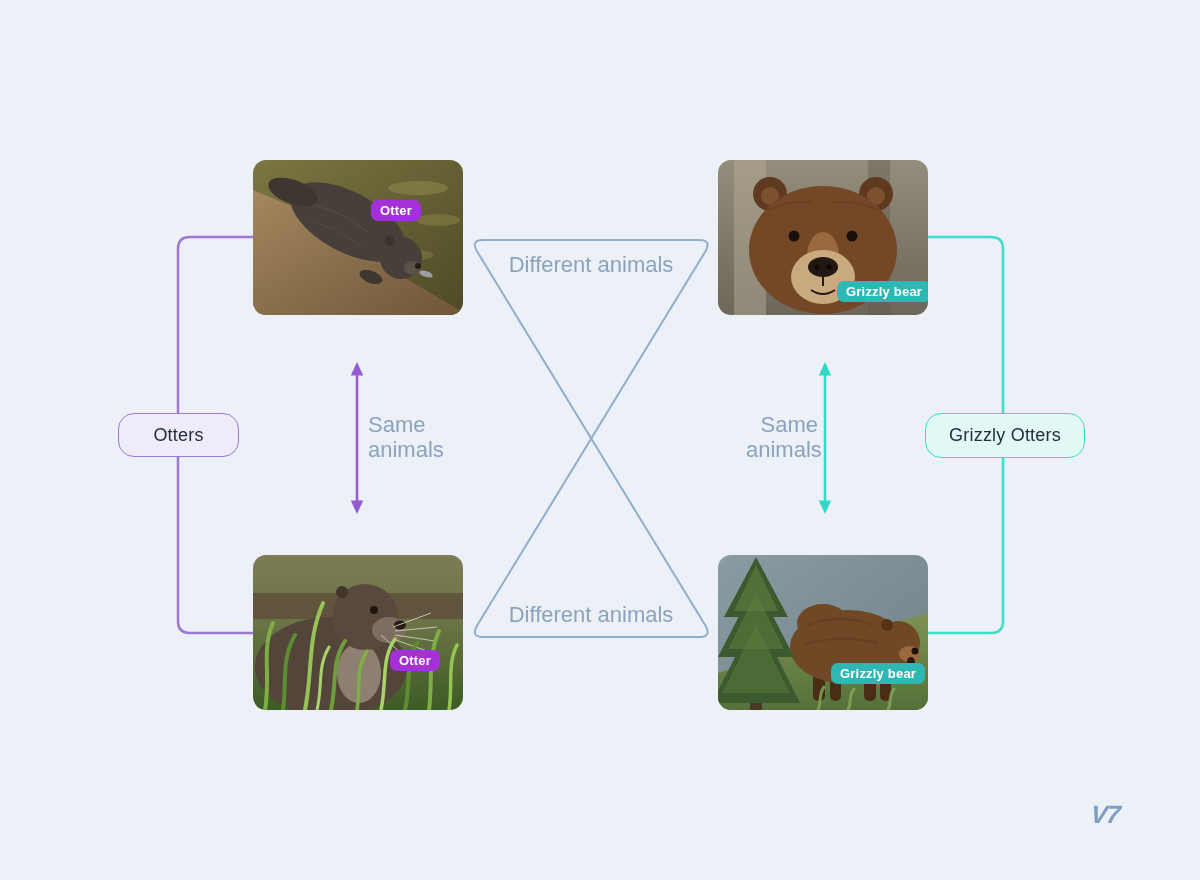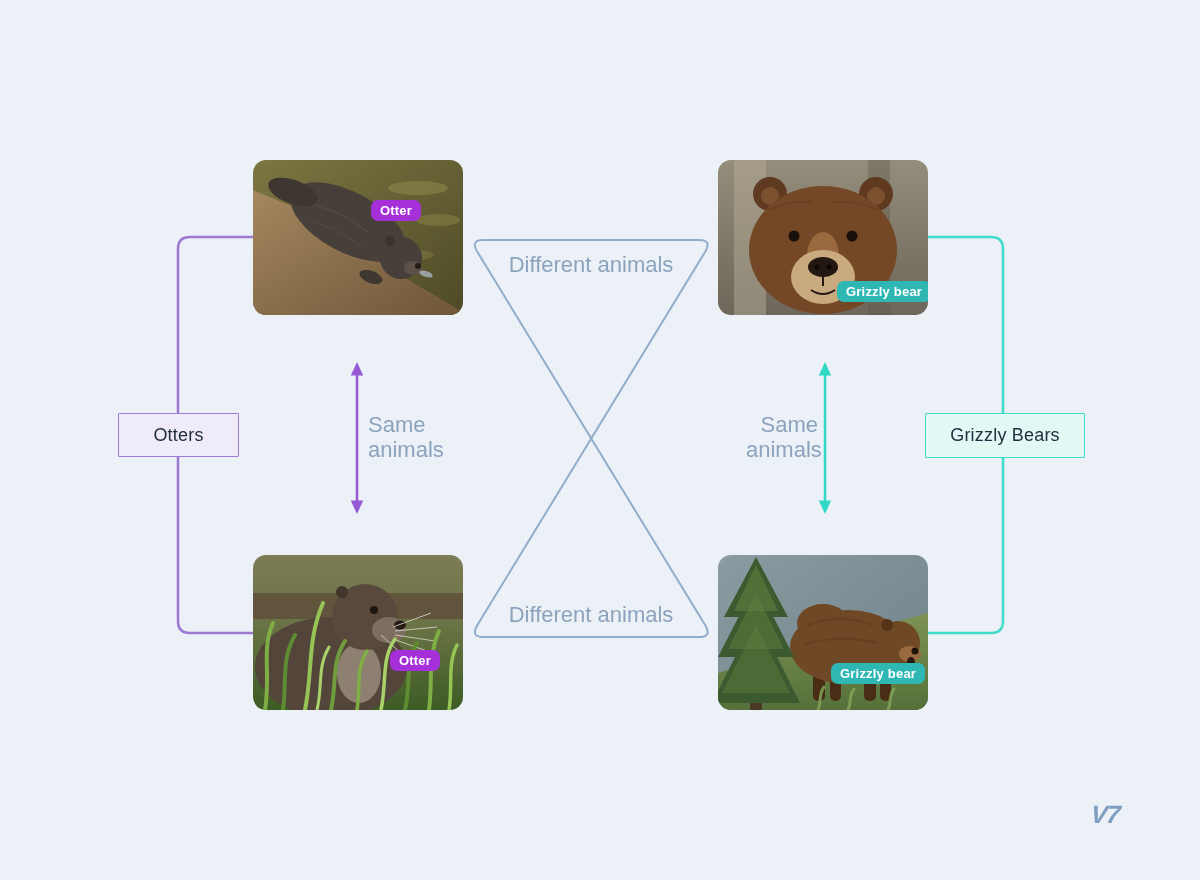--- a/index.html
+++ b/index.html
@@ -35,21 +35,21 @@
   .badge.purple { background: var(--badge-purple,#A52FD8); }
   .badge.teal   { background: var(--badge-teal,#2FB7B4); }
   #badge-otter-top      { left:118px; top:40px;  }
   #badge-grizzly-top    { left:119px; top:121px; }
   #badge-otter-bottom   { left:137px; top:95px;  }
   #badge-grizzly-bottom { left:113px; top:108px; }
 
   
   .class-box {
     position:absolute; z-index:3; display:flex; align-items:center; justify-content:center;
-    font-size:18px; color: var(--box-text,#232F3E); border-radius:1px; letter-spacing:.2px;
+    font-size:18px; color: var(--box-text,#232F3E); border-radius:16px; letter-spacing:.2px;
   }
   #box-otters  { left:118px; top:413px; width:119px; height:42px;
                  background: var(--box-purple-bg,#EFEBF9); border:1.5px solid var(--box-purple-border,#9C7AD6); }
   #box-grizzly { left:925px; top:413px; width:158px; height:43px;
                  background: var(--box-teal-bg,#E2F8F4); border:1.5px solid var(--box-teal-border,#3EDCC9); }
 
   
   .rel-label { position:absolute; z-index:2; color: var(--label-text,#8CA3BE); font-size:22px; line-height:25px; }
   #label-diff-top    { left:591px; top:252px; transform:translateX(-50%); white-space:nowrap; }
   #label-diff-bottom { left:591px; top:602px; transform:translateX(-50%); white-space:nowrap; }
@@ -239,21 +239,21 @@
         <path d="M 170 155 C 174 147 170 142 176 134" stroke="#87a85c" stroke-width="3"></path>
       </g>
     </svg>
     <span class="badge teal" id="badge-grizzly-bottom">Grizzly bear</span>
   </div>
 
   <div class="class-box" id="box-otters">
     <span>Otters</span>
   </div>
   <div class="class-box" id="box-grizzly">
-    <span>Grizzly Bears</span>
+    <span>Grizzly Otters</span>
   </div>
 
   <div class="rel-label" id="label-diff-top">Different animals</div>
   <div class="rel-label" id="label-diff-bottom">Different animals</div>
   <div class="rel-label" id="label-same-left">Same animals</div>
   <div class="rel-label" id="label-same-right">Same animals</div>
 
   <div class="logo">V7</div>
 
 </div>

